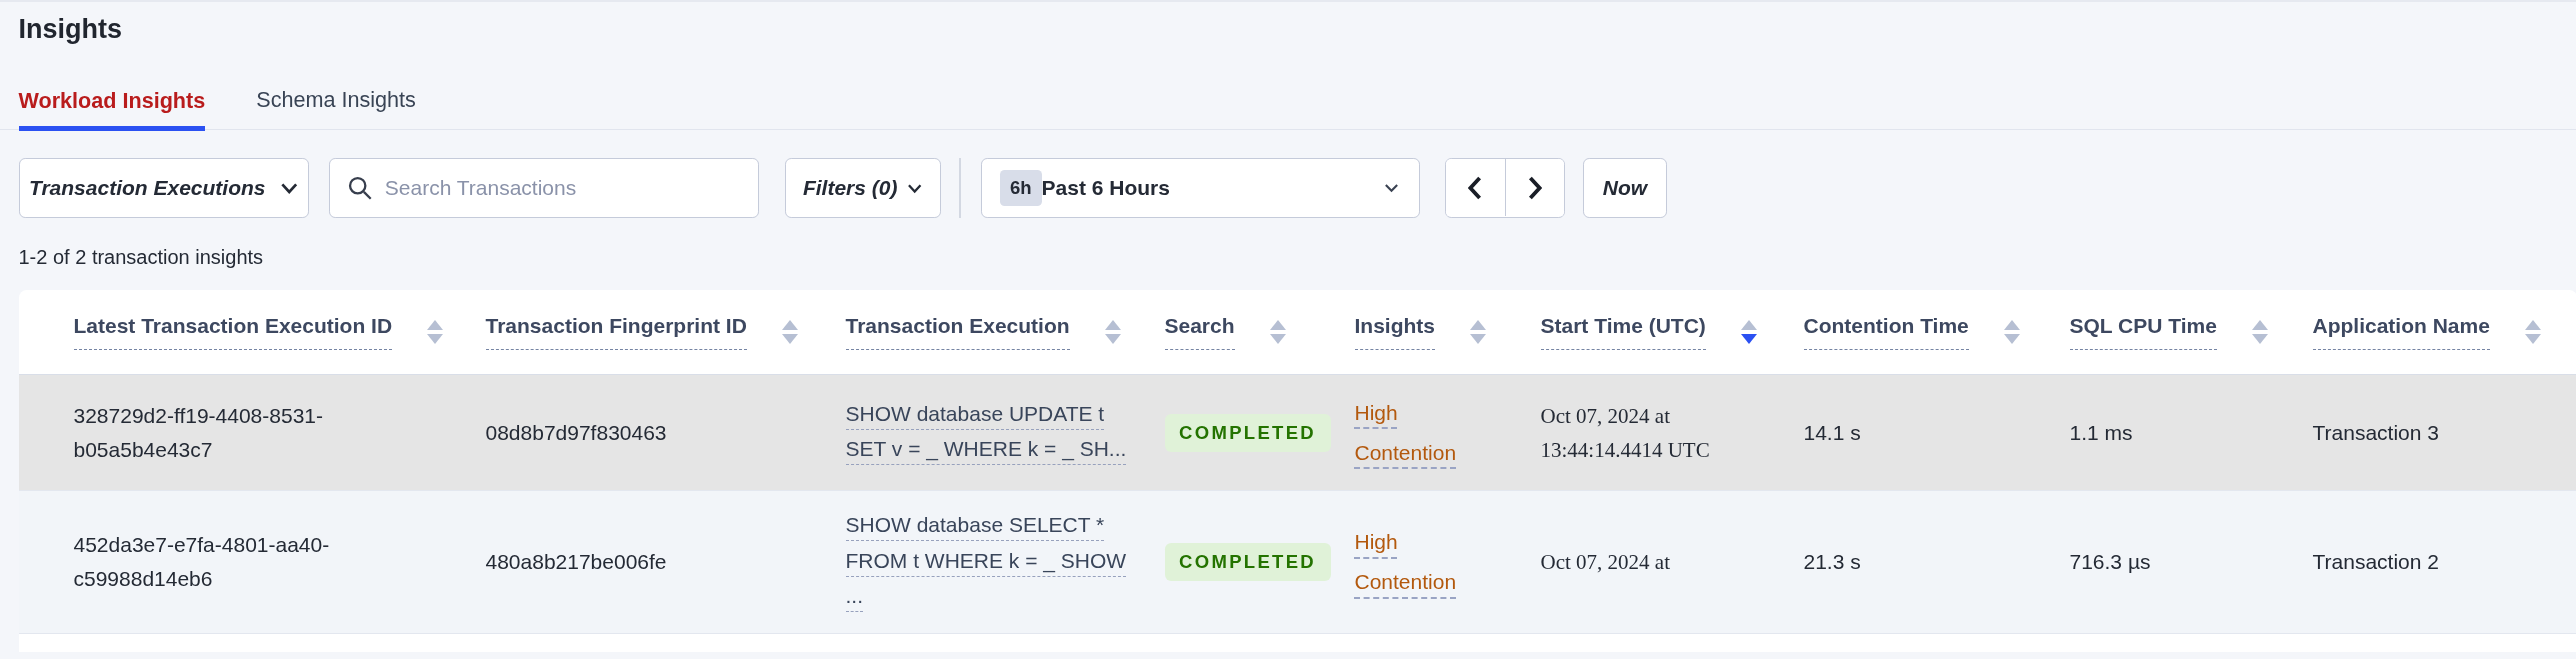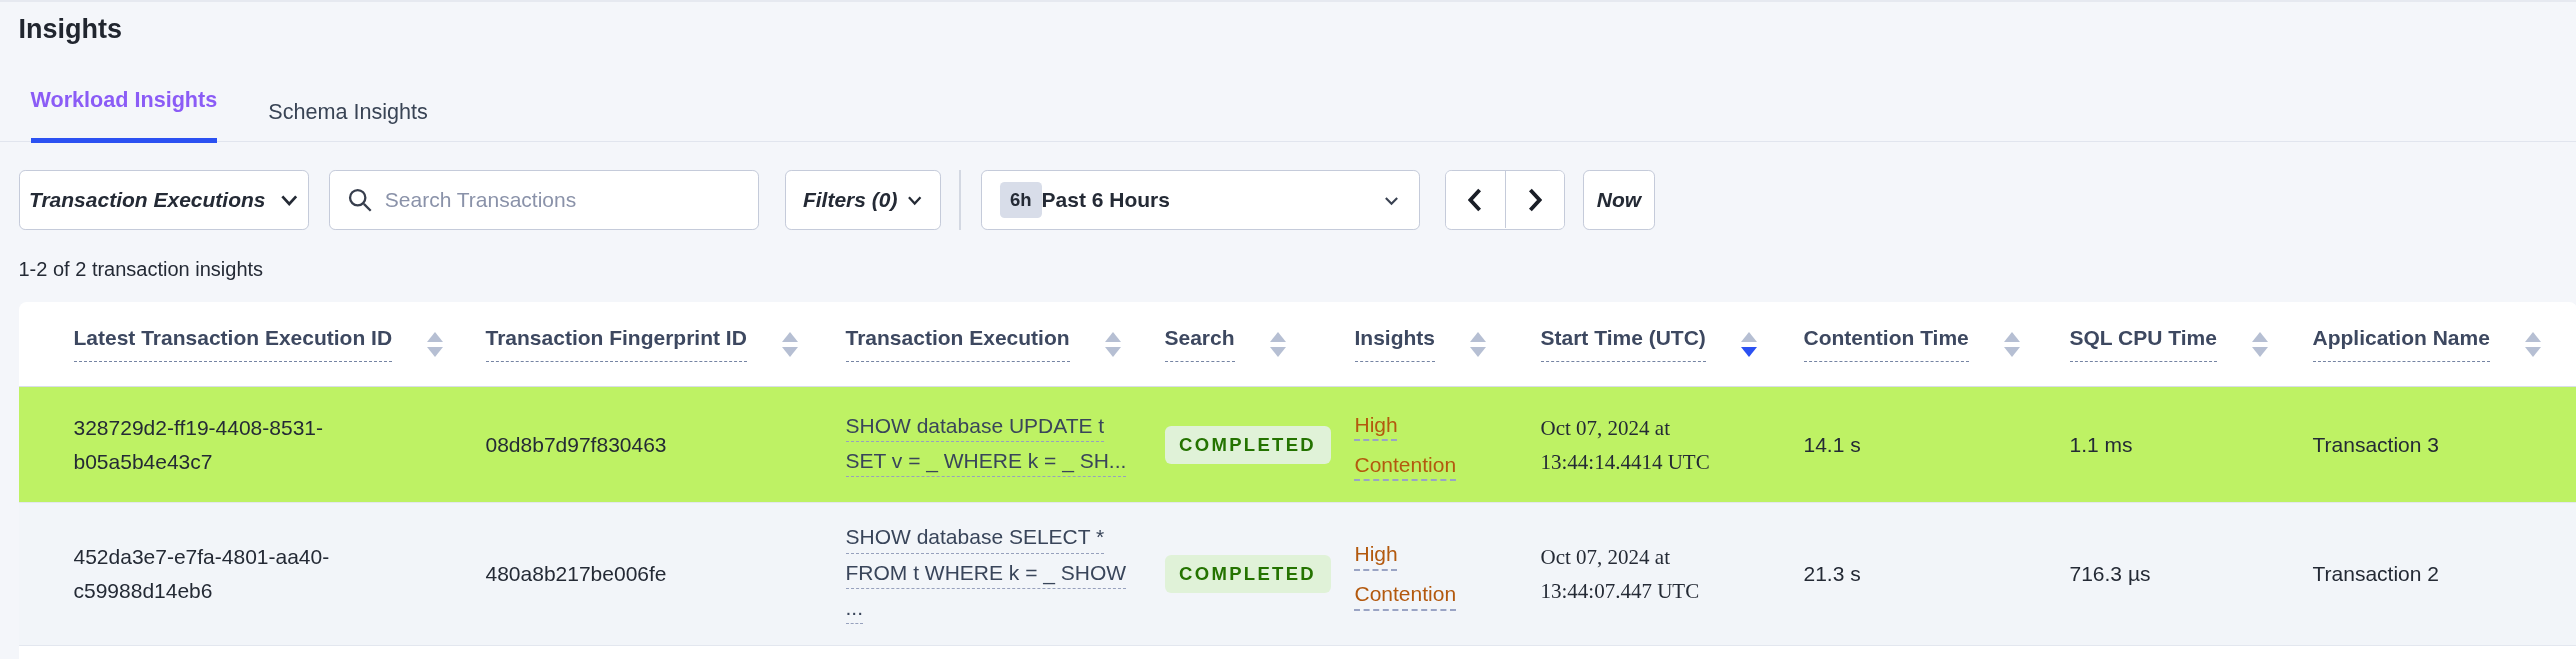--- a/index.html
+++ b/index.html
@@ -25,23 +25,23 @@
     display: flex; align-items: flex-end;
     margin-top: 40px; padding-left: 18.5px;
     border-bottom: 1.5px solid #e1e5ee;
   }
   .tab {
     font-size: 21.6px; line-height: 29px;
     padding-bottom: 15.4px; margin-right: 51px;
     color: #394455; cursor: pointer;
   }
   .tab.active {
-    color: #8b5cf6; font-weight: 600;
+    color: #b91c1c; font-weight: 600;
     border-bottom: 5.4px solid #2b51f2;
-    margin-bottom: -1.5px; padding-bottom: 24px; margin-left: 12px;
+    margin-bottom: -1.5px; padding-bottom: 11px;
   }
 
   
   .controls {
     display: flex; align-items: center;
     margin: 28px 0 0 18.5px; height: 60px;
   }
   .ctl-btn, .time-picker, .btn-group, .search-box {
     background: #ffffff;
     border: 1.5px solid #c5cbda;
@@ -78,21 +78,21 @@
     font-size: 18.5px; font-weight: 700;
     border-radius: 4.6px; padding: 7px 10px; margin-right: 0;
   }
   .time-label { flex: 1; text-align: left; font-size: 21px; font-weight: 600; color: #242a35; }
   .btn-group { display: flex; margin-left: 25px; overflow: hidden; padding: 0; }
   .nav-btn {
     width: 59px; height: 57px; border: none; background: #ffffff;
     display: inline-flex; align-items: center; justify-content: center; cursor: pointer;
   }
   .nav-btn + .nav-btn { border-left: 1.5px solid #c5cbda; }
-  .now-btn { width: 72px; margin-left: 18.5px; }
+  .now-btn { width: 84px; margin-left: 18.5px; }
 
   
   .summary { margin: 26px 0 0 18.5px; font-size: 20px; line-height: 26px; color: #242a35; }
 
   
   .card {
     margin: 20px 0 0 18.5px;
     width: 2558px; height: 362px;
     background: #ffffff;
     border-radius: 7.7px 7.7px 0 0;
@@ -113,21 +113,21 @@
     font-size: 21px; font-weight: 700; color: #3d4860;
     border-bottom: 1.5px dashed #7584a3; padding-bottom: 10.8px;
   }
   .sort { display: inline-flex; flex-direction: column; margin-left: 35px; }
   .arr { width: 0; height: 0; border-left: 8.5px solid transparent; border-right: 8.5px solid transparent; }
   .arr-up { border-bottom: 10px solid #b6bfd3; margin-bottom: 4.6px; }
   .arr-down { border-top: 10px solid #b6bfd3; }
   .arr-down.active { border-top-color: #2b51f2; }
 
   .row { border-bottom: 1.5px solid #e3e7ef; font-size: 21px; color: #242a35; }
-  .row-1 { height: 116px; background: #bef264; }
+  .row-1 { height: 116px; background: #e5e5e5; }
   .row-2 { height: 143px; background: #f2f5f9; }
 
   .td { line-height: 34px; }
   .id-cell { max-width: 339px; word-wrap: break-word; }
 
   .sql-line { line-height: 25px; }
   .sql-line + .sql-line { margin-top: 6.2px; }
   .sql-line .dashed {
     display: inline-block; color: #39455a;
     border-bottom: 1.5px dashed #97a1bd; padding-bottom: 3.1px;
@@ -310,21 +310,20 @@
       <div class="td">480a8b217be006fe</div>
       <div class="td">
         <div class="sql-line"><span class="dashed">SHOW database SELECT *</span></div>
         <div class="sql-line"><span class="dashed">FROM t WHERE k = _ SHOW</span></div>
         <div class="sql-line"><span class="dashed">...</span></div>
       </div>
       <div class="td"><span class="status-badge">COMPLETED</span></div>
       <div class="td"><span class="insight-link">High Contention</span></div>
       <div class="td">
         <div class="time-line">Oct 07, 2024 at</div>
-        <div class="time-line">13:44:07.447 UTC</div>
       </div>
       <div class="td">21.3 s</div>
       <div class="td">716.3 µs</div>
       <div class="td">Transaction 2</div>
     </div>
 
   </div>
 </div>
 
 

